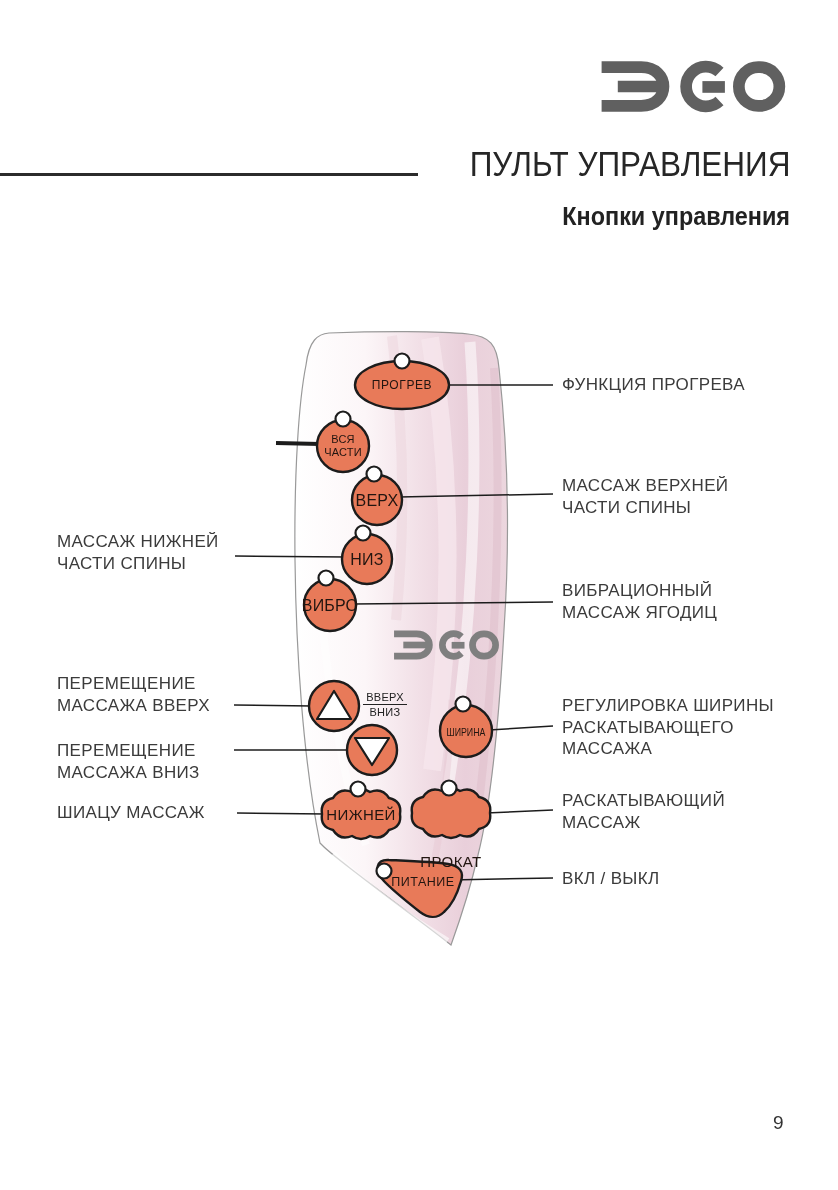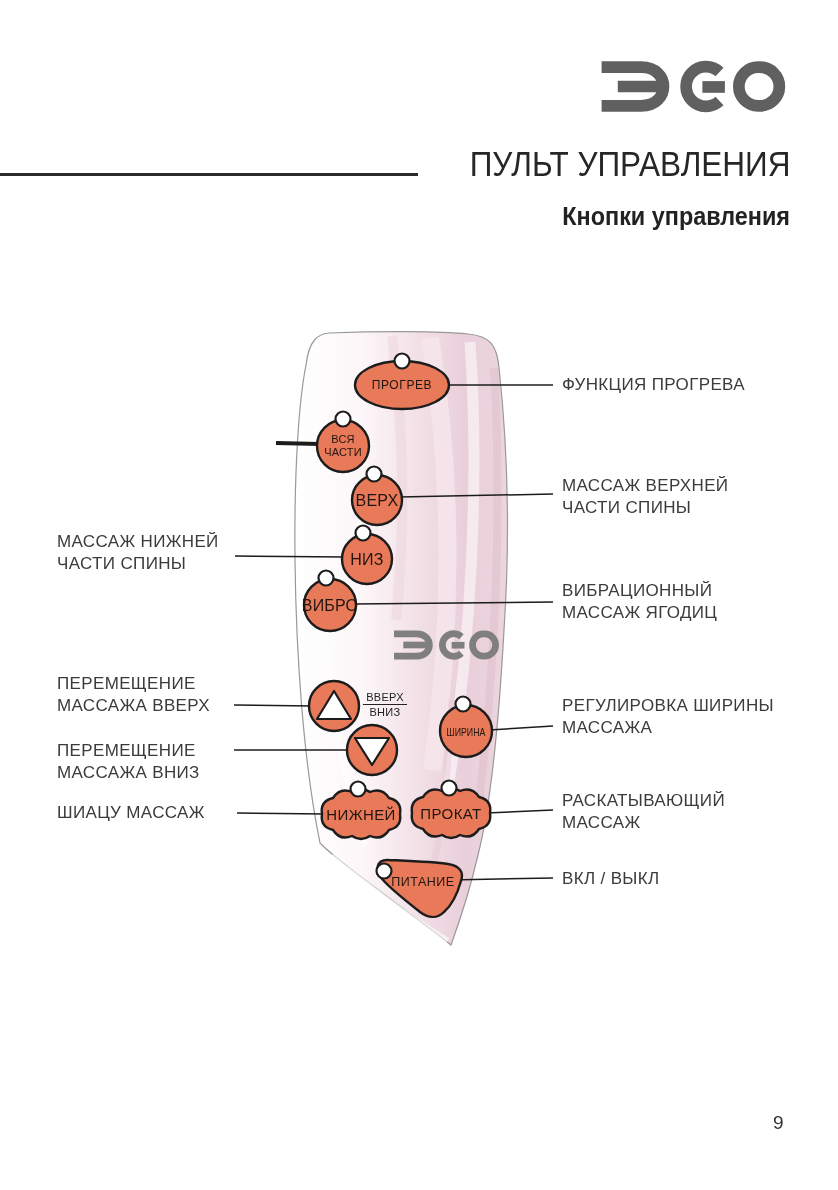--- a/index.html
+++ b/index.html
@@ -149,21 +149,21 @@
   <div class="btn-cap cap-progrev" style="left:402px;top:386px">ПРОГРЕВ</div>
   <div class="btn-cap cap-2line" style="left:343px;top:446px">
     <span style="display:block">ВСЯ</span>
     <span style="display:block">ЧАСТИ</span>
   </div>
   <div class="btn-cap cap-small" style="left:377px;top:501px">ВЕРХ</div>
   <div class="btn-cap cap-small" style="left:367px;top:560px">НИЗ</div>
   <div class="btn-cap cap-small" style="left:330px;top:606px">ВИБРО</div>
   <div class="btn-cap cap-shirina" style="left:466px;top:732px">ШИРИНА</div>
   <div class="btn-cap cap-blob" style="left:361px;top:815px">НИЖНЕЙ</div>
-  <div class="btn-cap cap-blob" style="left:451px;top:814px">ПРОКАТ</div>
+  <div class="btn-cap cap-blob" style="left:451px;top:862px">ПРОКАТ</div>
   <div class="btn-cap cap-pitanie" style="left:423px;top:882px">ПИТАНИЕ</div>
 
   <div class="updown">
     <span class="up">ВВЕРХ</span>
     <span class="down">ВНИЗ</span>
   </div>
 
   <div class="callout" style="left:57px;top:531px">
     <span>МАССАЖ НИЖНЕЙ</span>
     <span>ЧАСТИ СПИНЫ</span>
@@ -186,20 +186,21 @@
   <div class="callout" style="left:562px;top:475px">
     <span>МАССАЖ ВЕРХНЕЙ</span>
     <span>ЧАСТИ СПИНЫ</span>
   </div>
   <div class="callout" style="left:562px;top:580px">
     <span>ВИБРАЦИОННЫЙ</span>
     <span>МАССАЖ ЯГОДИЦ</span>
   </div>
   <div class="callout" style="left:562px;top:695px">
     <span>РЕГУЛИРОВКА ШИРИНЫ</span>
+    <span>РАСКАТЫВАЮЩЕГО</span>
     <span>МАССАЖА</span>
   </div>
   <div class="callout" style="left:562px;top:790px">
     <span>РАСКАТЫВАЮЩИЙ</span>
     <span>МАССАЖ</span>
   </div>
   <div class="callout" style="left:562px;top:868px">
     <span>ВКЛ / ВЫКЛ</span>
   </div>
 

